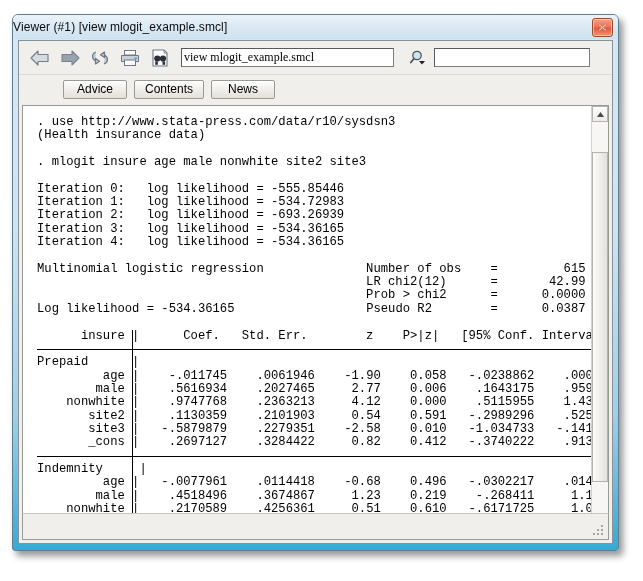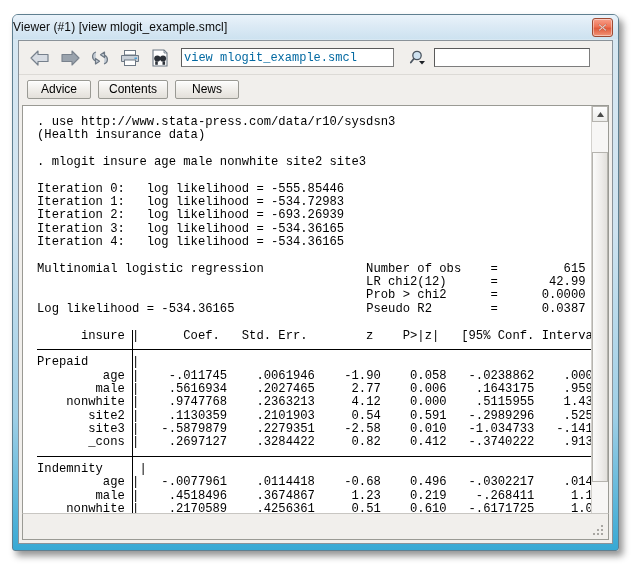--- a/index.html
+++ b/index.html
@@ -93,23 +93,23 @@
   }
   #address-input {
     flex: none;
     width: 213px;
     height: 19px;
     margin-left: 6px;
     border: 1px solid #7d7d7d;
     border-top-color: #5a5a5a;
     border-left-color: #5a5a5a;
     background: #ffffff;
-    font-family: Liberation Mono, monospace;
+    font-family: Liberation Serif, serif;
     font-size: 12px;
-    color: #0369a1;
+    color: #000000;
     padding: 0 2px;
     box-sizing: border-box;
     outline: none;
   }
   #search-icon-box {
     width: 26px;
     height: 27px;
     margin-left: 12px;
     display: flex;
     align-items: center;
@@ -133,20 +133,21 @@
   }
 
   
   #button-bar {
     height: 28px;
     display: flex;
     align-items: center;
     padding: 0 8px 2px 8px;
     background: #f1efec;
     flex: none;
+    margin-left: 36px;
   }
   .bar-button {
     height: 19px;
     min-width: 64px;
     margin-right: 7px;
     padding: 0 10px;
     font-family: "Liberation Sans", sans-serif;
     font-size: 12px;
     color: #000;
     background: linear-gradient(to bottom, #fdfdfd 0%, #f0eeea 50%, #e3e0da 100%);

